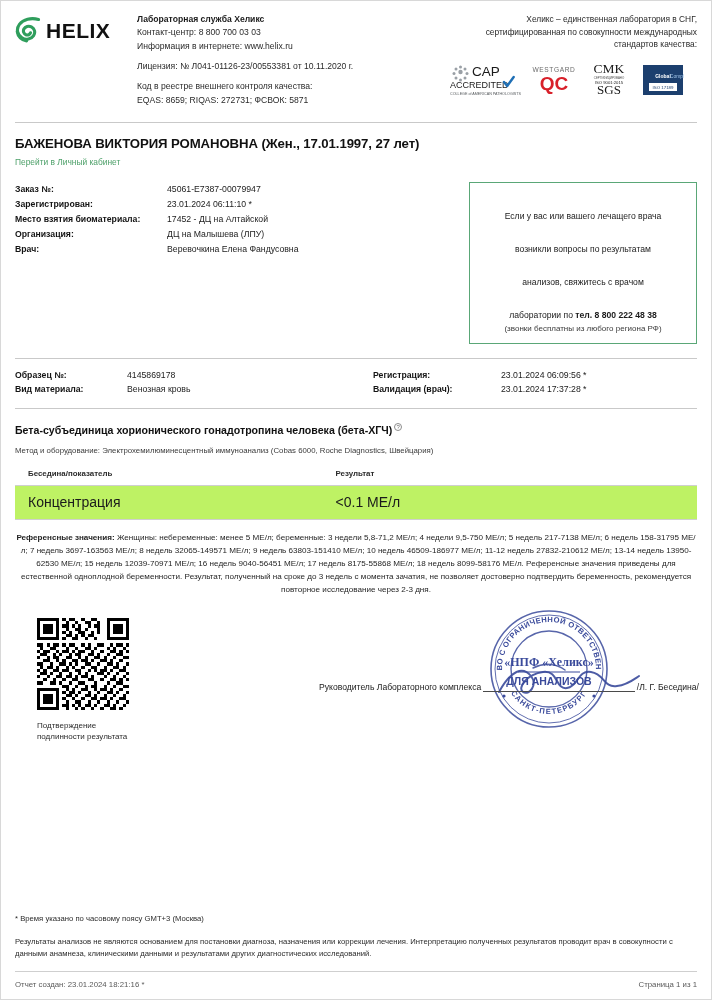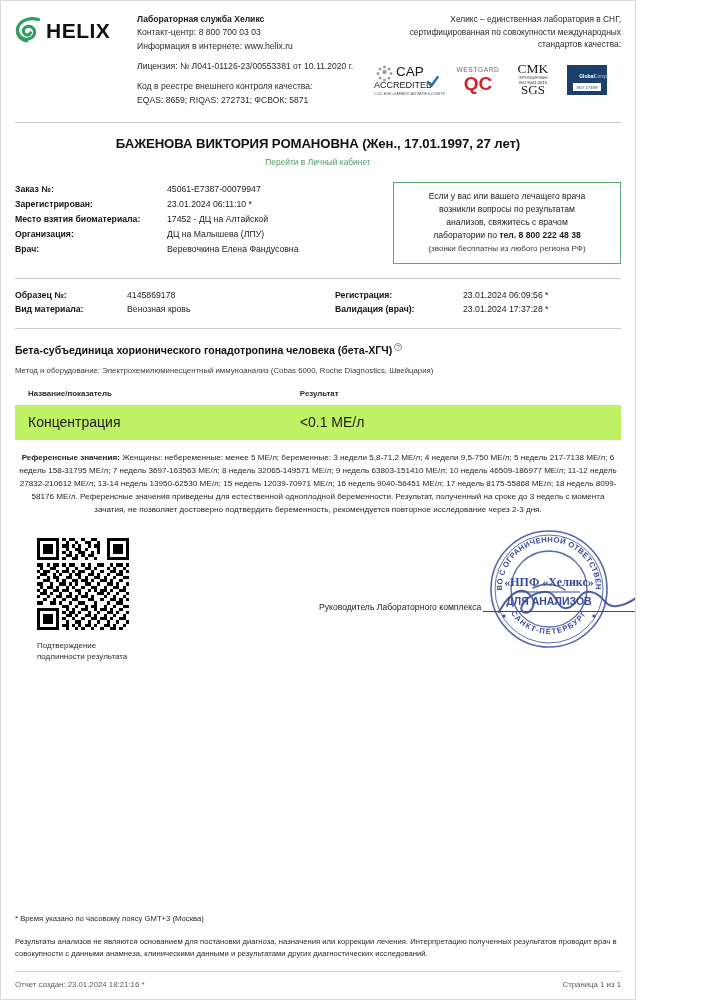--- a/index.html
+++ b/index.html
@@ -5,21 +5,21 @@
   * { box-sizing: border-box; margin: 0; padding: 0; }
   html, body {
     width: 712px; height: 1000px;
     background: #ffffff;
     font-family: "Liberation Sans", "DejaVu Sans", sans-serif;
     color: #1b1b1b;
     -webkit-font-smoothing: antialiased;
   }
   .page {
     position: relative;
-    width: 636px; height: 1000px;
+    width: 712px; height: 1000px;
     background: #fff;
     border: 1px solid #d8d8d8;
     overflow: hidden;
   }
 
   
   .header { display: flex; padding: 12px 14px 8px 14px; gap: 0; }
   .logo-col { width: 118px; flex: 0 0 118px; padding-top: 4px; }
   .logo-wrap { display: flex; align-items: center; gap: 5px; }
   .logo-mark { width: 26px; height: 26px; flex: 0 0 26px; }
@@ -33,37 +33,37 @@
   .lab-col .gap { height: 7px; }
   .right-col { width: 262px; flex: 0 0 262px; text-align: right; }
   .right-col .ln { font-size: 8.4px; line-height: 1.5; color: #2a2a2a; }
 
   .certs { display: flex; justify-content: center; align-items: flex-end; gap: 11px; margin-top: 9px; }
   .cert { display: block; }
 
   .rule { height: 1px; background: #c9c9c9; margin: 7px 14px 0 14px; }
 
   
-  .patient { padding: 13px 14px 0 14px; text-align: center; }
+  .patient { padding: 13px 14px 0 14px; }
   .patient-name { font-size: 13.2px; font-weight: 700; color: #111; letter-spacing: -0.1px; }
   .cab-link { display: inline-block; margin-top: 5px; font-size: 8.4px; color: #4da069; text-decoration: none; }
 
   .info-row { display: flex; padding: 0 14px; margin-top: 13px; }
   .info-left { flex: 1 1 auto; }
   .kv { display: flex; font-size: 8.7px; line-height: 1.72; }
   .kv .k { width: 152px; flex: 0 0 152px; font-weight: 700; color: #141414; }
   .kv .v { color: #222; }
 
   .callout {
     width: 228px; flex: 0 0 228px; margin-left: 8px;
     border: 1px solid #5aa777; background: #fff;
     padding: 7px 9px 8px 9px; text-align: center;
     align-self: flex-start;
   }
-  .callout .t { font-size: 8.6px; line-height: 1.52; color: #1b1b1b; }
+  .callout .t { font-size: 8.6px; line-height: 1.52; color: #1b1b1b; margin-top: 20px; }
   .callout .t b { font-weight: 700; }
   .callout .sub { font-size: 8px; line-height: 1.45; color: #3a3a3a; margin-top: 1px; }
 
   
   .sample-sep { height: 1px; background: #c9c9c9; margin: 14px 14px 0 14px; }
   .sample { display: flex; padding: 9px 14px 0 14px; }
   .sample-half { flex: 1 1 50%; }
   .sample-half.second { padding-left: 17px; }
   .kv.sm { font-size: 8.7px; line-height: 1.66; }
   .kv.sm .k { width: 112px; flex: 0 0 112px; }
@@ -271,21 +271,21 @@
   </div>
 
   <div class="test-sep"></div>
   <div class="test">
     <span class="test-title">Бета-субъединица хорионического гонадотропина человека (бета-ХГЧ)</span><span class="info-i">?</span>
     <div class="method">Метод и оборудование: Электрохемилюминесцентный иммуноанализ (Cobas 6000, Roche Diagnostics, Швейцария)</div>
 
     <table class="results">
       <thead>
         <tr>
-          <th class="c1">Название/показатель</th>
+          <th class="c1">Беседина/показатель</th>
           <th>Результат</th>
         </tr>
       </thead>
       <tbody>
         <tr>
           <td class="c1">Концентрация</td>
           <td>&lt;0.1 МЕ/л</td>
         </tr>
       </tbody>
     </table>

